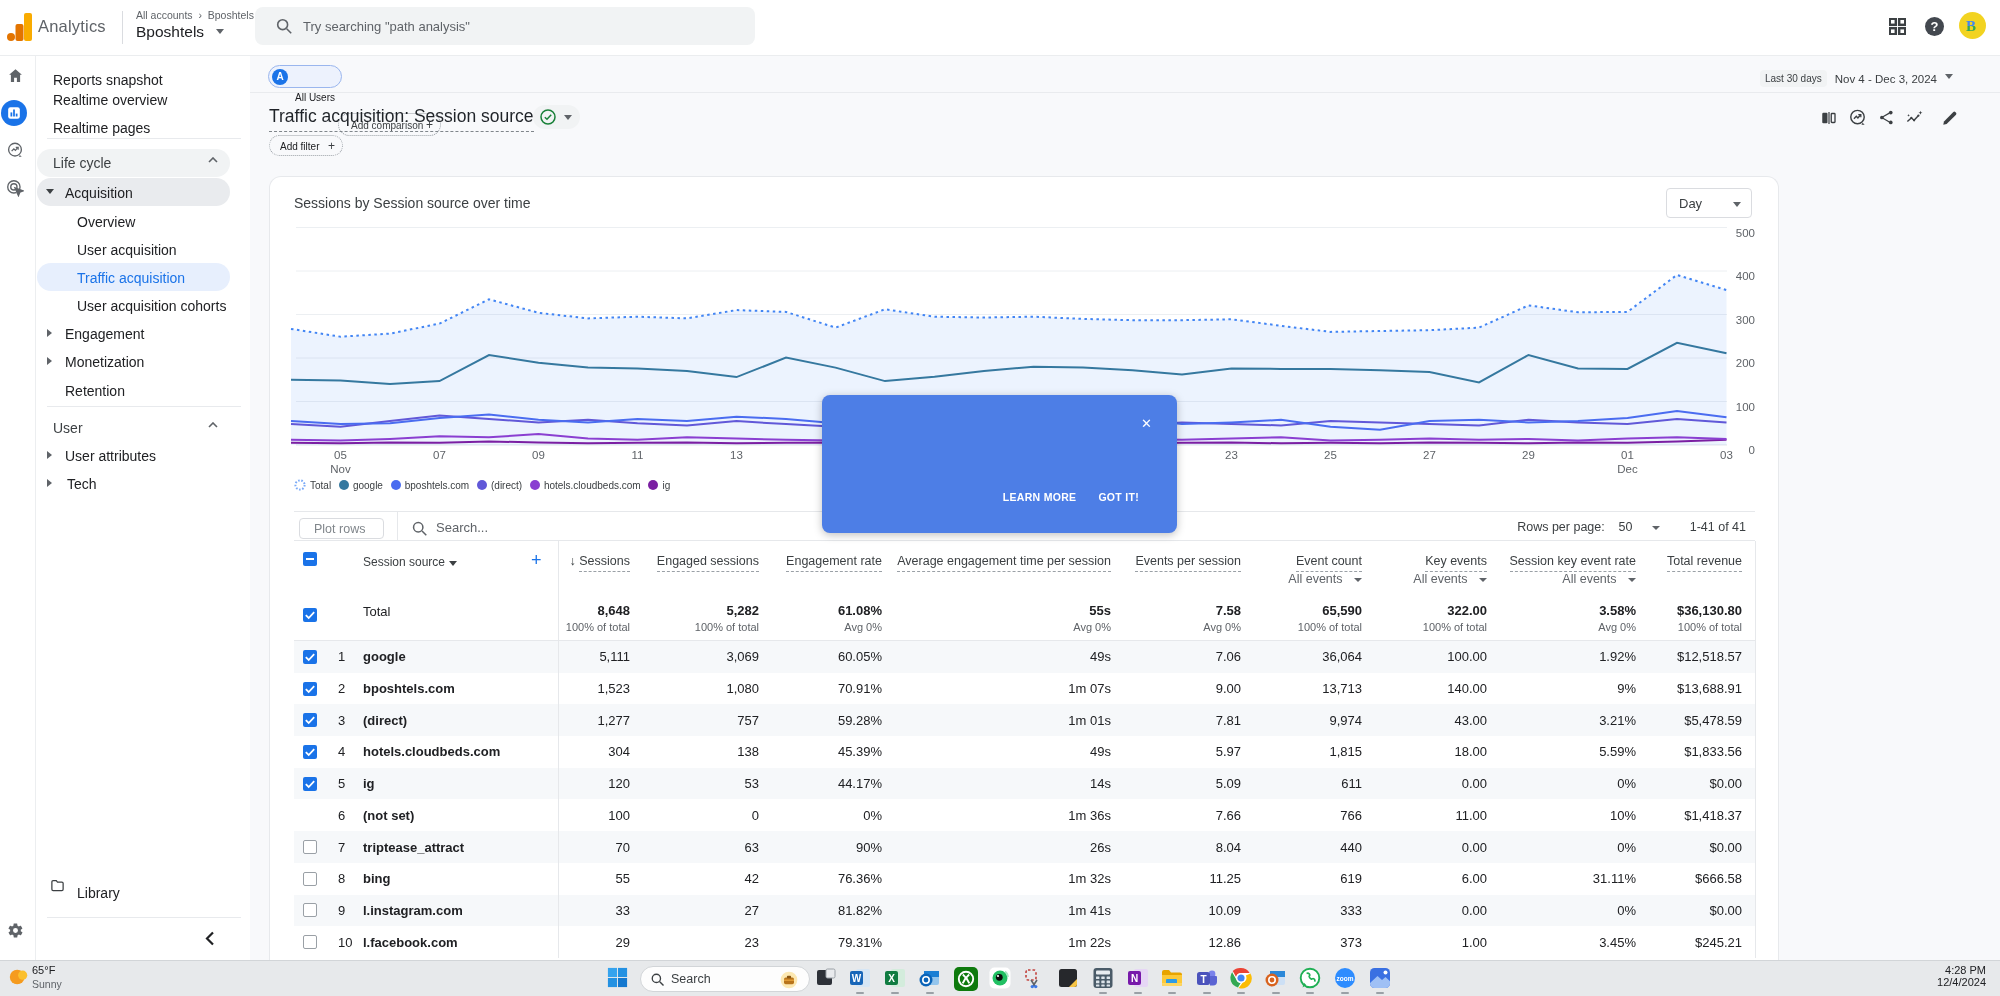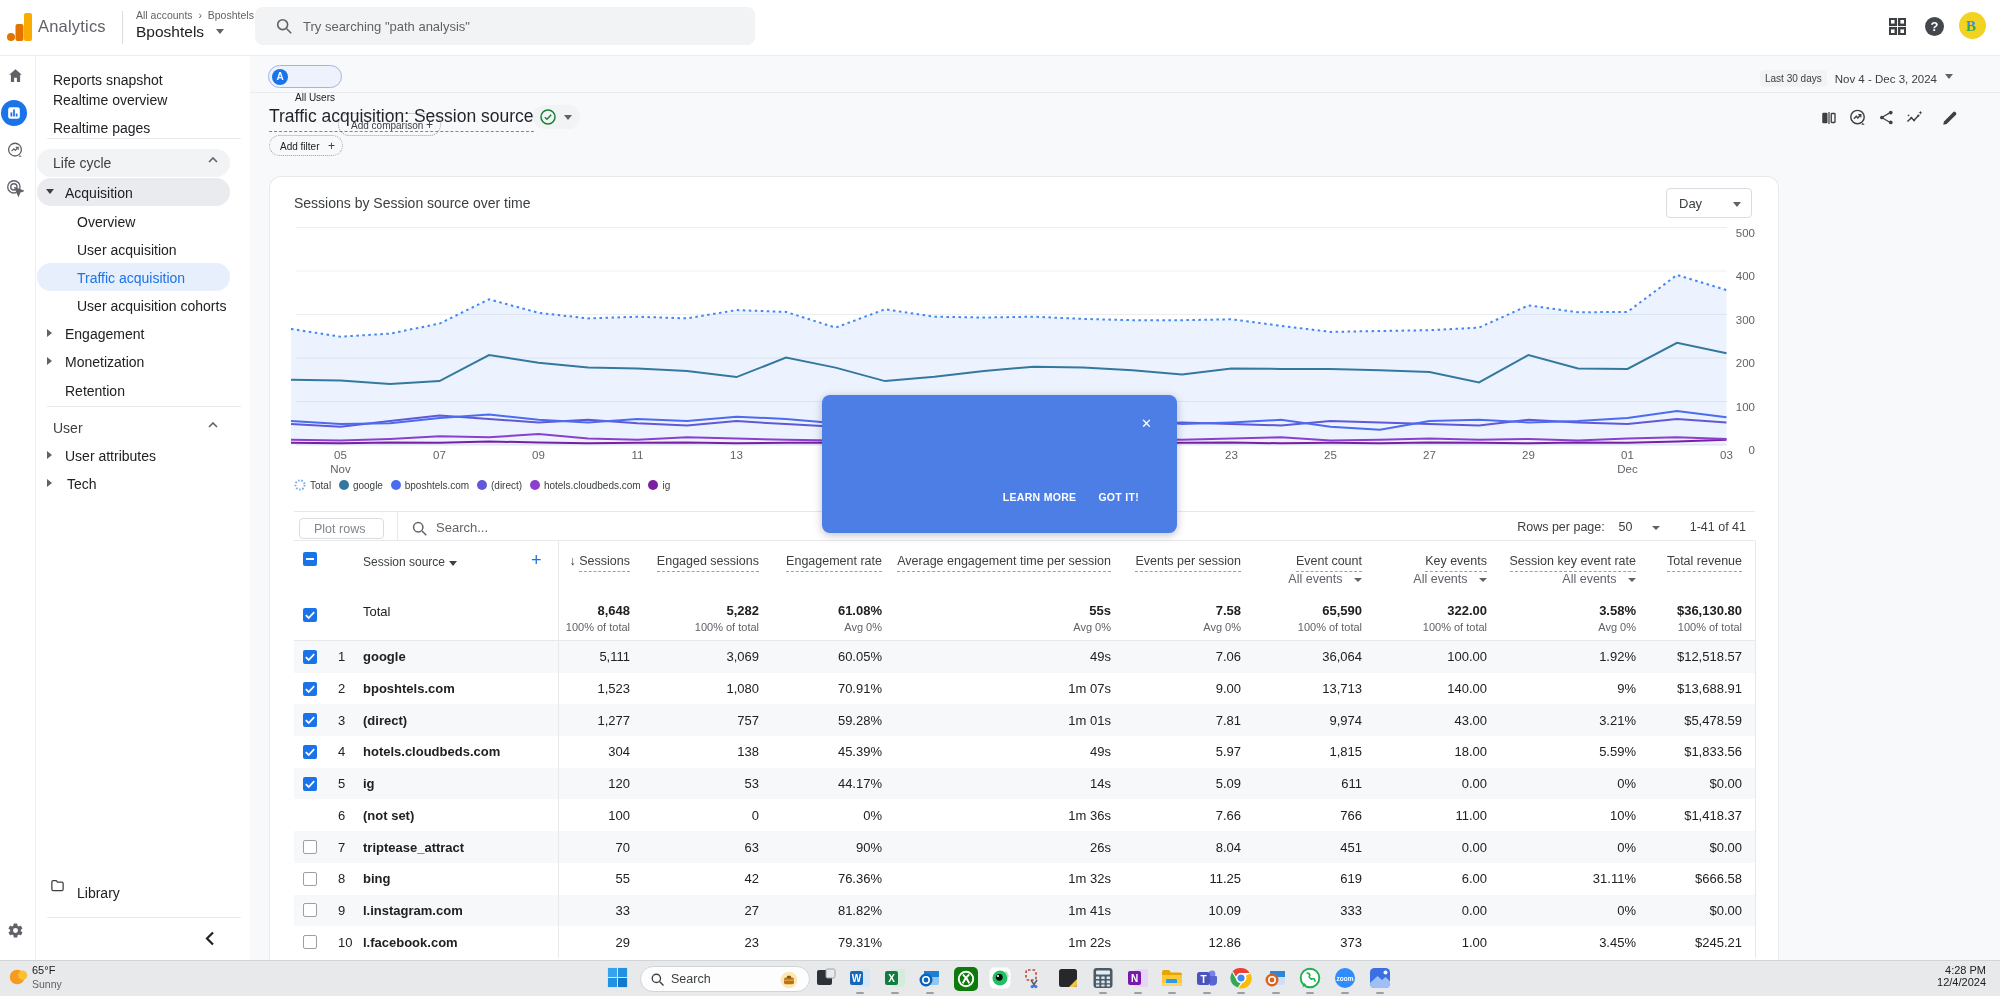--- a/index.html
+++ b/index.html
@@ -382,21 +382,21 @@
     </div>
 <div class="trow odd" style="top:831.2px;height:31.7px">
  <span class="cb off"></span>
       <span class="rnum">7</span>
       <span class="rname">triptease_attract</span>
       <span class="num" style="right:1125px">70</span>
       <span class="num" style="right:996px">63</span>
       <span class="num" style="right:873px">90%</span>
       <span class="num" style="right:644px">26s</span>
       <span class="num" style="right:514px">8.04</span>
-      <span class="num" style="right:393px">451</span>
+      <span class="num" style="right:393px">440</span>
       <span class="num" style="right:268px">0.00</span>
       <span class="num" style="right:119px">0%</span>
       <span class="num" style="right:13px">$0.00</span>
     </div>
 <div class="trow" style="top:862.9px;height:31.7px">
  <span class="cb off"></span>
       <span class="rnum">8</span>
       <span class="rname">bing</span>
       <span class="num" style="right:1125px">55</span>
       <span class="num" style="right:996px">42</span>

